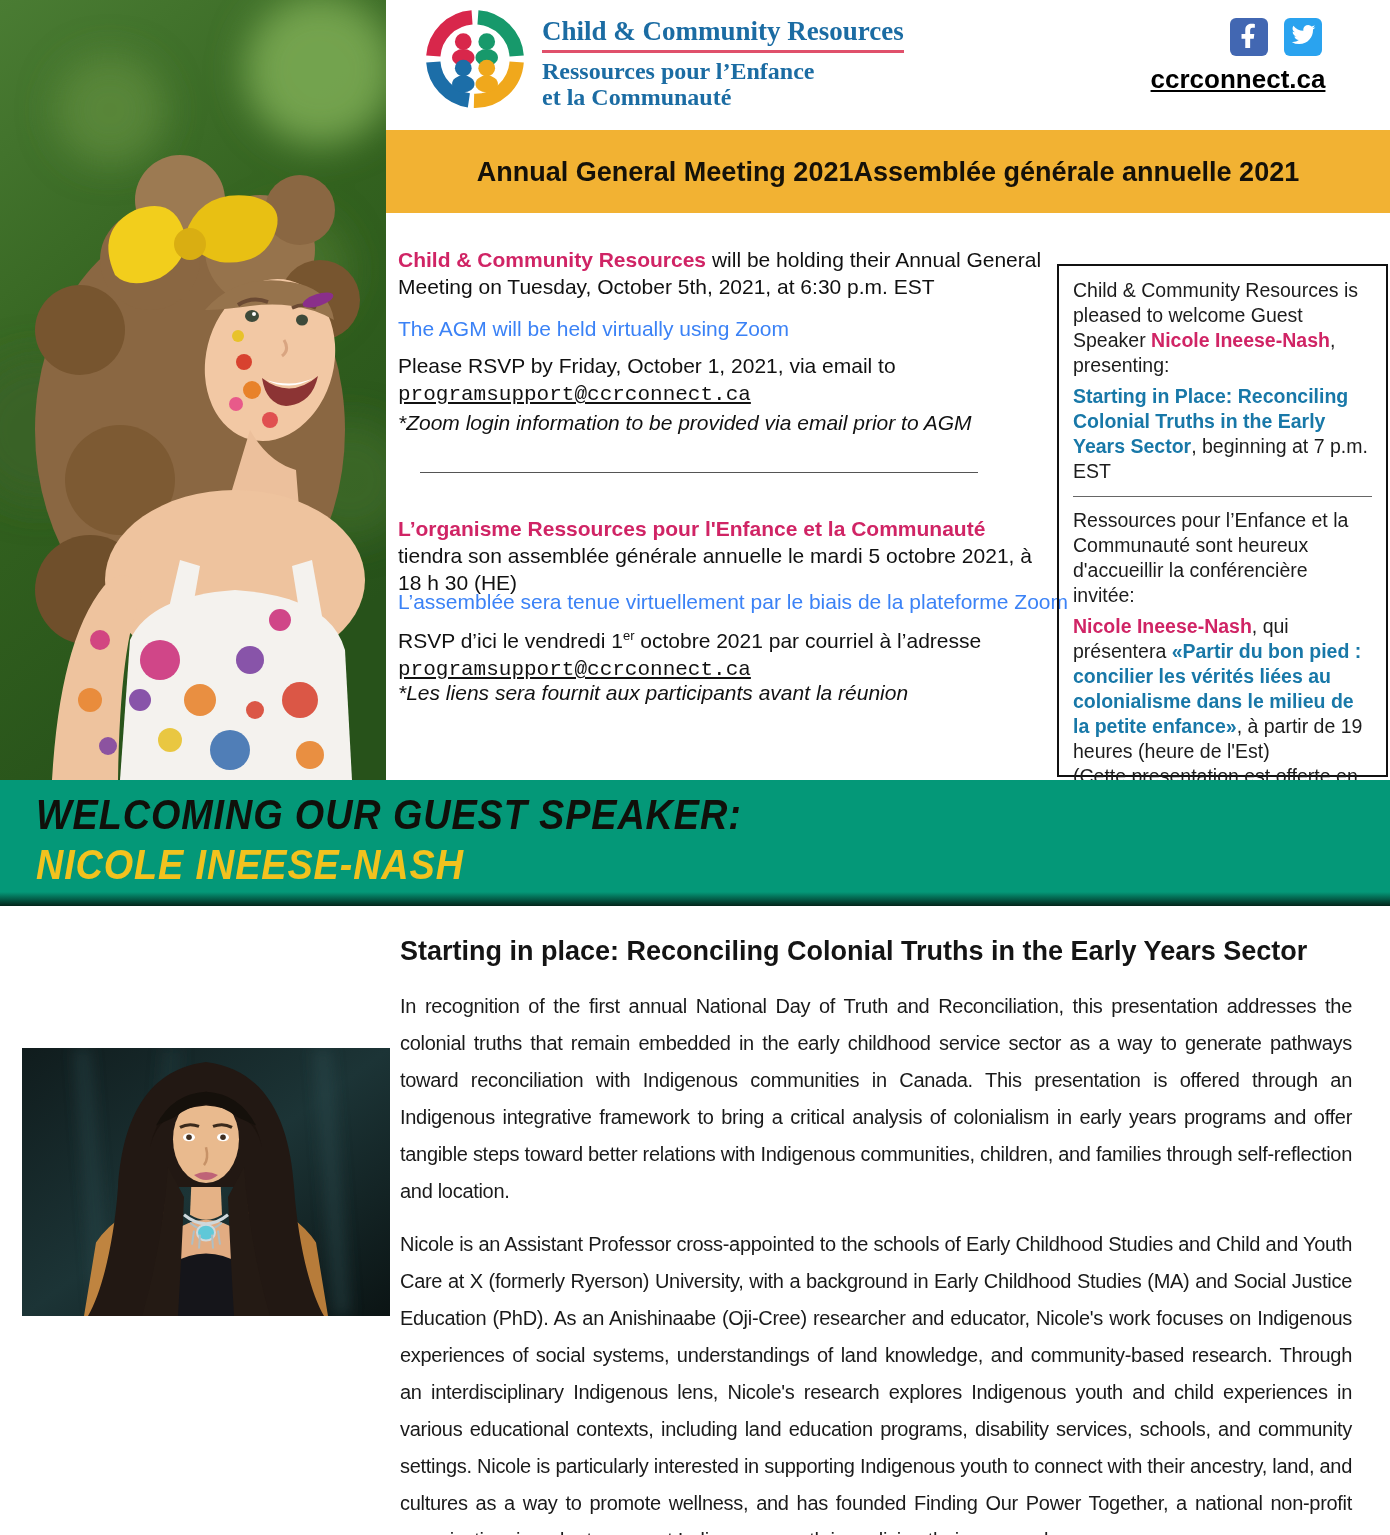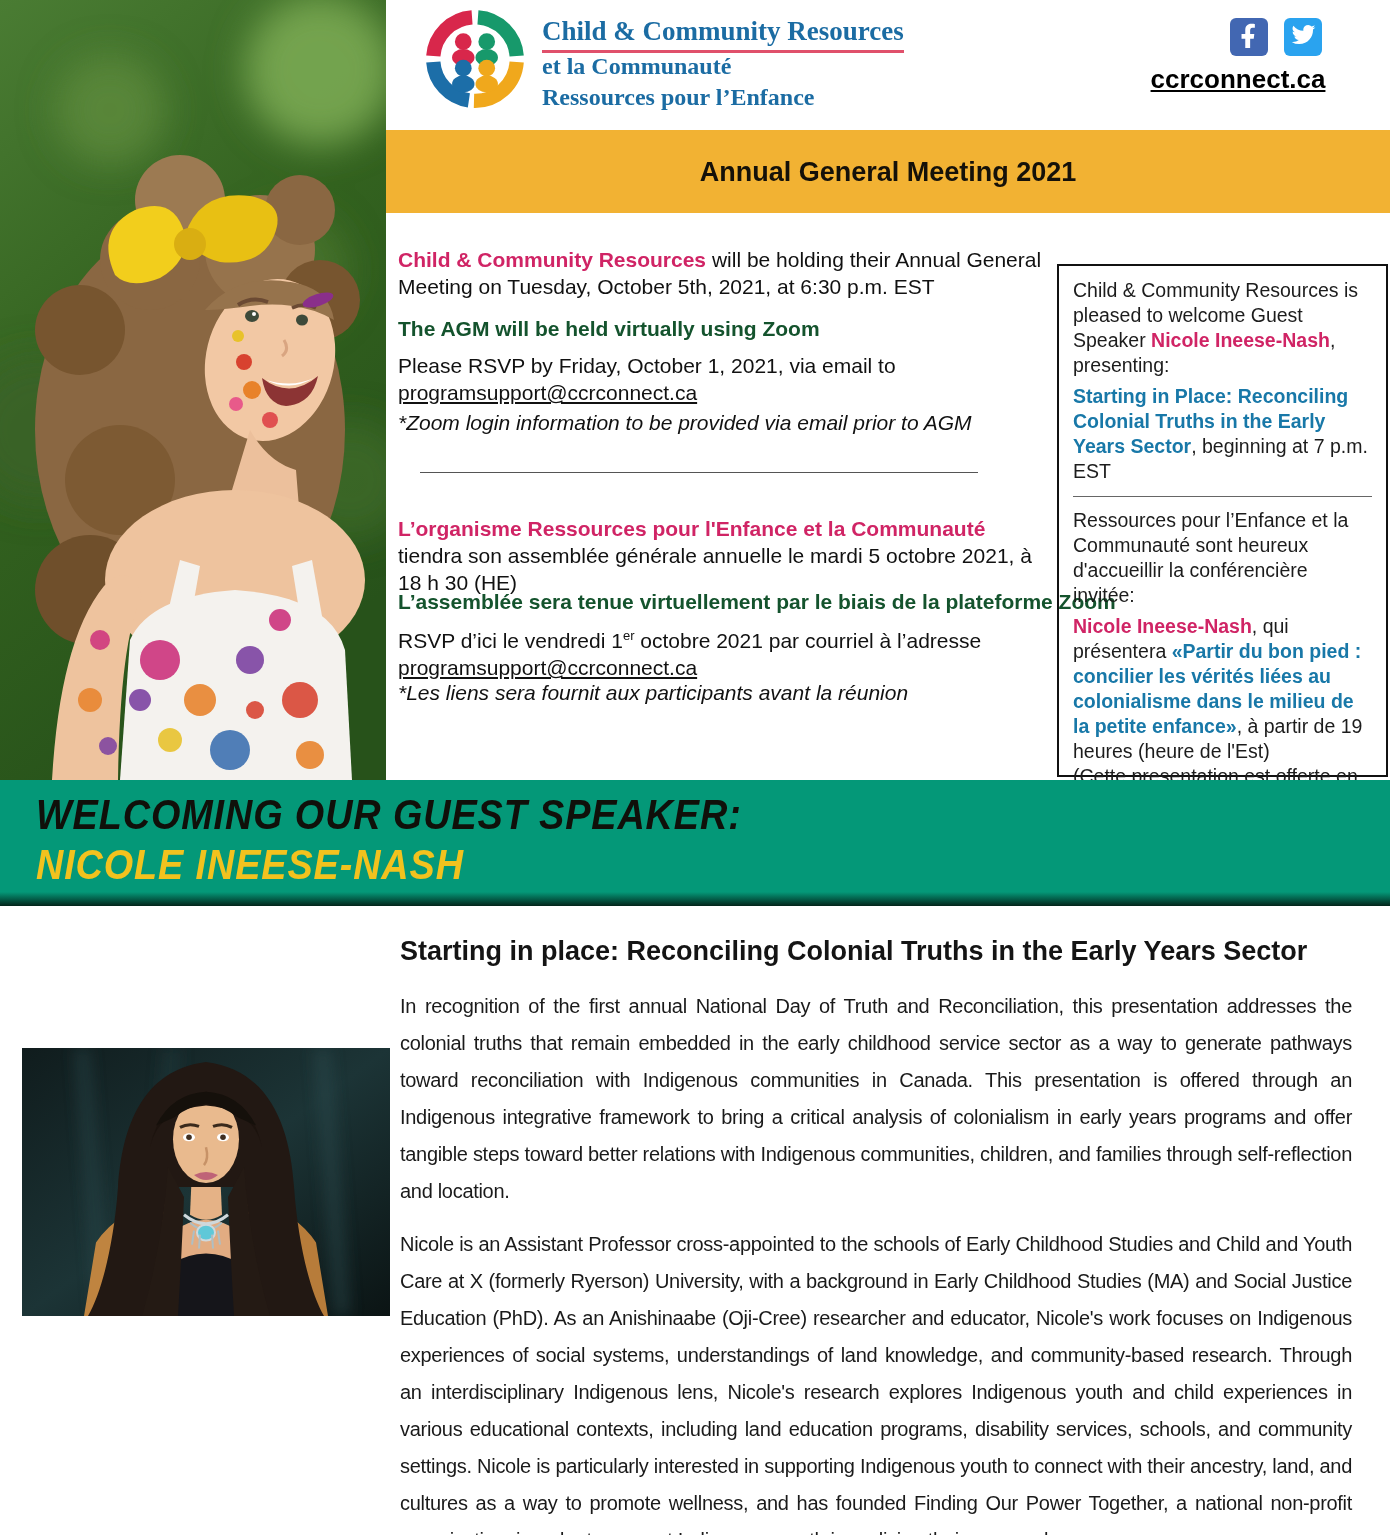--- a/index.html
+++ b/index.html
@@ -32,22 +32,22 @@
                font-size:26px; font-weight:bold; color:#000; text-decoration:underline; cursor:pointer; }
   
   .yellow-banner { position:absolute; left:386px; top:130px; width:1004px; height:83px;
                    background:#f2b233; display:flex; flex-direction:row; justify-content:center;
                    align-items:center; }
   .yellow-banner div { font-size:27px; font-weight:bold; line-height:34px; color:#151109; }
   
   .left-col { position:absolute; left:398px; top:213px; width:648px; height:567px; font-size:21px; }
   .left-col p { position:absolute; line-height:27px; width:645px; }
   .crimson { color:#d02465; font-weight:bold; }
-  .teal-head { color:#14532d; font-weight:bold; white-space:nowrap; }
-  .email-link { text-decoration:underline; color:inherit; cursor:pointer; }
+  .teal-head { color:#3b82f6; font-weight:normal; white-space:nowrap; }
+  .email-link { text-decoration:underline; color:inherit; cursor:pointer;font-family:Liberation Mono, monospace; }
   .note { font-style:italic; }
   .en-intro { top:33px; }
   .en-zoom  { top:102px; }
   .en-rsvp  { top:139px; }
   .en-note  { top:196px; }
   .rule { position:absolute; top:259px; left:22px; width:558px; border-top:1px solid #555; }
   .fr-intro { top:302px; }
   .fr-zoom  { top:375px; }
   .fr-rsvp  { top:409px; }
   .fr-note  { top:466px; }
@@ -183,22 +183,22 @@
         <circle cx="61.5" cy="33" r="8.2" fill="#17996b"></circle>
         <ellipse cx="61.5" cy="48.5" rx="11" ry="8.2" fill="#17996b"></ellipse>
         <circle cx="38.5" cy="59" r="8.2" fill="#1c6ea8"></circle>
         <ellipse cx="38.5" cy="74.5" rx="11" ry="8.2" fill="#1c6ea8"></ellipse>
         <circle cx="61.5" cy="59" r="8.2" fill="#f0a81c"></circle>
         <ellipse cx="61.5" cy="74.5" rx="11" ry="8.2" fill="#f0a81c"></ellipse>
       </g>
     </svg>
     <div class="logo-text">
       <div class="logo-en">Child &amp; Community Resources</div>
+      <div class="logo-fr first">Ressources pour l’Enfance</div>
       <div class="logo-fr">et la Communauté</div>
-      <div class="logo-fr first">Ressources pour l’Enfance</div>
     </div>
   </div>
 
   <div class="social-btn fb">
     <span>
       <svg viewBox="0 0 24 24" width="26" height="26">
           <path fill="#fff" d="M15.12 5.32H17.4V1.9c-.4-.05-1.75-.17-3.32-.17-3.28 0-5.53 2.06-5.53 5.85v3.49H5.1v4.42h3.45V26h4.5V15.49h3.31l.53-4.42h-3.84V8.03c0-1.28.34-2.71 2.07-2.71z"></path>
         </svg>
     </span>
   </div>
@@ -206,20 +206,21 @@
     <span>
       <svg viewBox="0 0 24 24" width="26" height="26">
           <path fill="#fff" d="M23.44 4.83c-.8.37-1.66.62-2.56.73a4.5 4.5 0 0 0 1.97-2.48c-.87.52-1.83.9-2.85 1.1A4.48 4.48 0 0 0 12.24 7.1c0 .35.04.7.11 1.03A12.7 12.7 0 0 1 3.1 3.45a4.47 4.47 0 0 0 1.39 5.98 4.44 4.44 0 0 1-2.03-.56v.06c0 2.17 1.54 3.98 3.6 4.4-.38.1-.78.15-1.19.15-.29 0-.57-.03-.85-.08a4.49 4.49 0 0 0 4.19 3.11 9 9 0 0 1-5.57 1.92c-.36 0-.72-.02-1.07-.06a12.7 12.7 0 0 0 6.88 2.02c8.26 0 12.78-6.84 12.78-12.78l-.01-.58a9.1 9.1 0 0 0 2.22-2.2z"></path>
         </svg>
     </span>
   </div>
   <div class="site-link">ccrconnect.ca</div>
 
   <div class="yellow-banner">
     <div>Annual General Meeting 2021</div>
+    <div>Assemblée générale annuelle 2021</div>
   </div>
 
   <div class="left-col">
     <p class="en-intro">
       <span class="crimson">Child &amp; Community Resources</span><span> will be holding their Annual General Meeting on Tuesday, October 5th, 2021, at 6:30 p.m. EST</span>
     </p>
     <p class="en-zoom teal-head">The AGM will be held virtually using Zoom</p>
     <p class="en-rsvp">
       <span>Please RSVP by Friday, October 1, 2021, via email to</span><br>
       <span class="email-link">programsupport@ccrconnect.ca</span>

